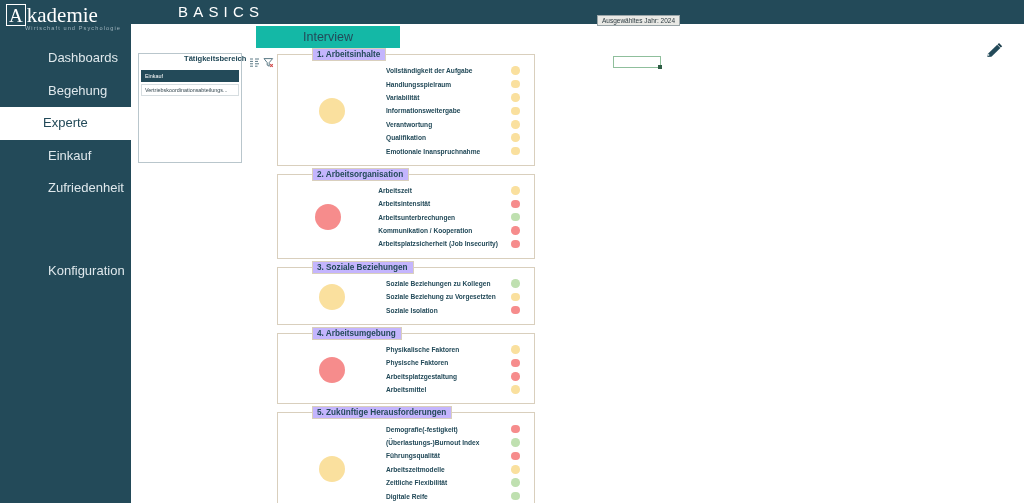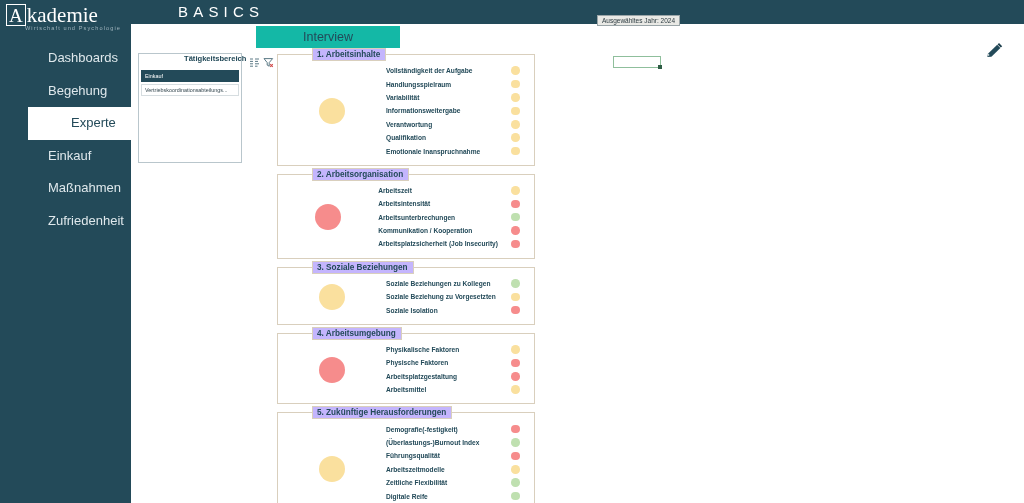--- a/index.html
+++ b/index.html
@@ -52,21 +52,20 @@
     height: 32.5px;
     line-height: 32.5px;
     white-space: nowrap;
     cursor: pointer;
   }
   .nav-item.active {
     background: #ffffff;
     color: #234a59;
     padding-left: 43px;
     width: 100%;
-    margin-left: 28px;
   }
   #nav-spacer { height: 50px; }
 
   
   #header {
     position: absolute; left: 131px; top: 0;
     width: 893px; height: 24px;
     background: #234a59;
   }
   #brand {
@@ -203,24 +202,24 @@
       <span class="logo-a">A</span>
       <span class="logo-word">kademie</span>
     </div>
     <div class="logo-sub">Wirtschaft und Psychologie</div>
   </div>
   <div class="nav" id="nav-list">
       <div class="nav-item">Dashboards</div>
       <div class="nav-item">Begehung</div>
       <div class="nav-item active">Experte</div>
       <div class="nav-item">Einkauf</div>
-      <div class="nav-item">Maßnahmen</div>
       <div class="nav-item">Zufriedenheit</div>
     </div>
   <div id="nav-spacer"></div>
+  <div class="nav-item" id="nav-footer">Konfiguration</div>
 </div>
 
 <div id="header">
   <div id="brand">BASICS</div>
   <div id="year-badge">Ausgewähltes Jahr: 2024</div>
 </div>
 
 <div id="tab-interview">Interview</div>
 
 <div id="edit-pencil">

